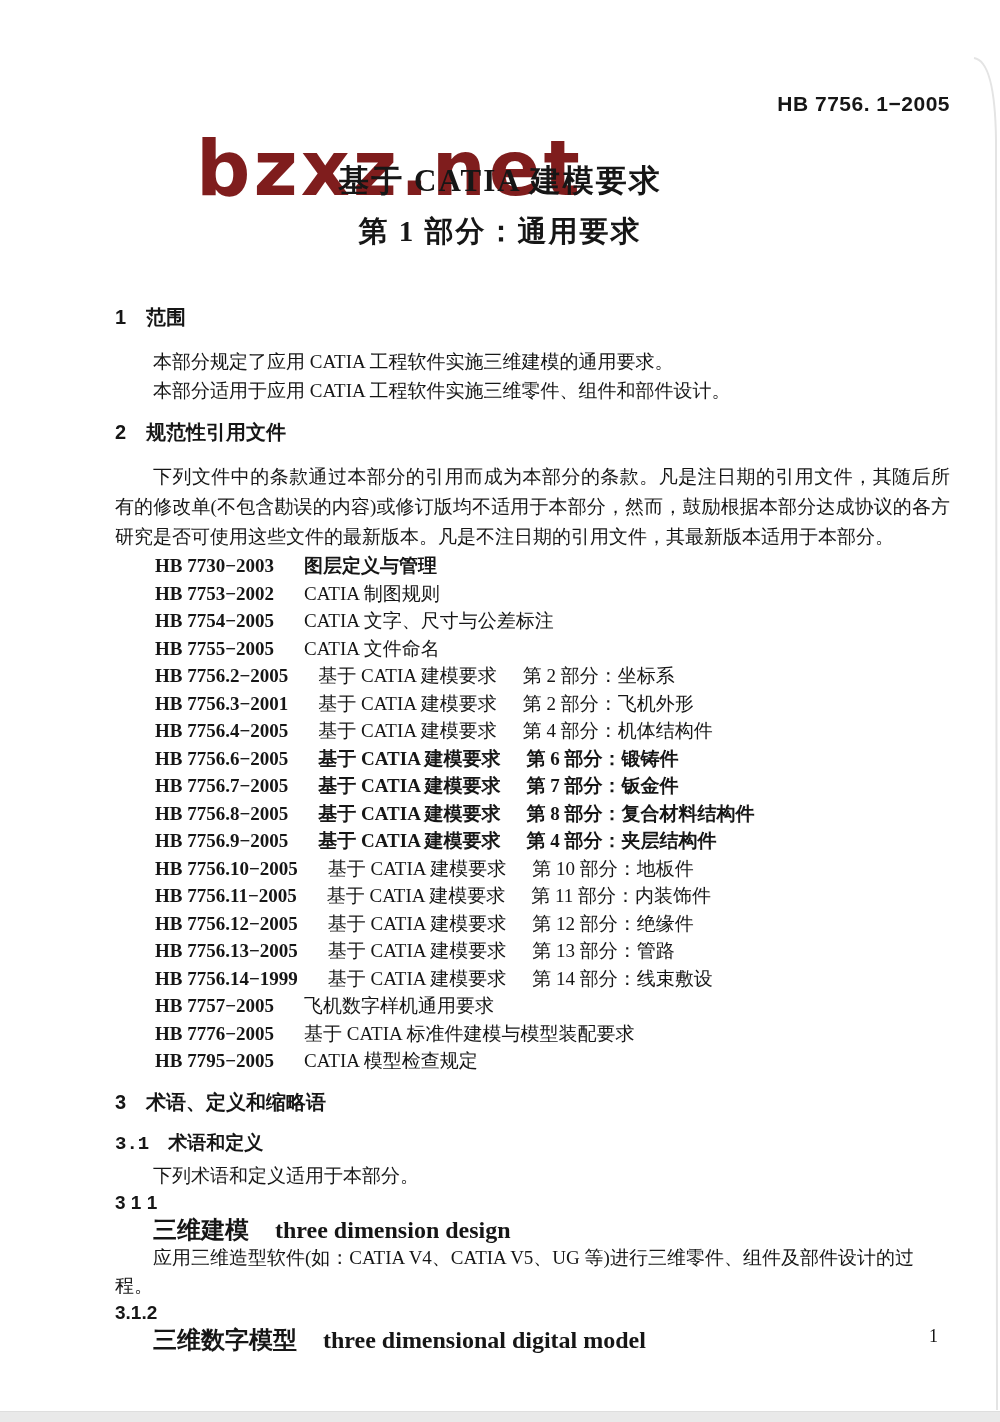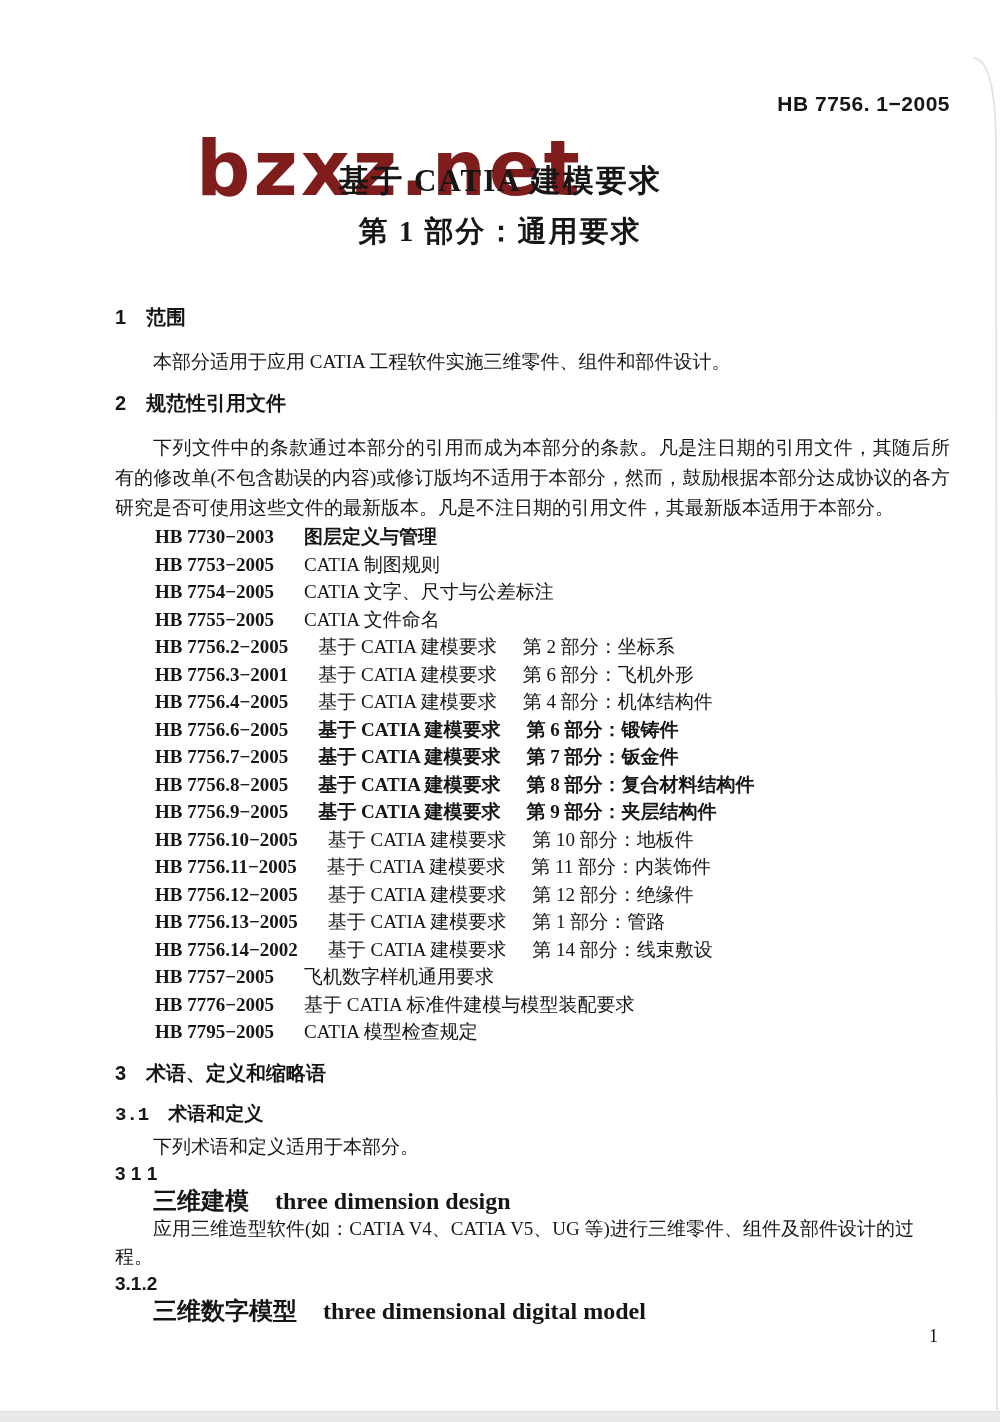--- a/index.html
+++ b/index.html
@@ -104,90 +104,91 @@
   <div class="watermark">bzxz.net</div>
 
   <div class="title-block">
     <div class="title-line1">基于 CATIA 建模要求</div>
     <div class="title-line2">第 1 部分：通用要求</div>
   </div>
 
   <div class="content">
 
     <div class="h-sec">1　范围</div>
+    <p class="body-p">本部分规定了应用 CATIA 工程软件实施三维建模的通用要求。</p>
     <p class="body-p">本部分适用于应用 CATIA 工程软件实施三维零件、组件和部件设计。</p>
 
     <div class="h-sec mt">2　规范性引用文件</div>
     <p class="intro-p">下列文件中的条款通过本部分的引用而成为本部分的条款。凡是注日期的引用文件，其随后所有的修改单(不包含勘误的内容)或修订版均不适用于本部分，然而，鼓励根据本部分达成协议的各方研究是否可使用这些文件的最新版本。凡是不注日期的引用文件，其最新版本适用于本部分。</p>
 
     <div class="ref-list">
 
         <div class="ref-row heavy">
           <span class="ref-designation">HB 7730−2003</span><span class="ref-title">图层定义与管理</span>
         </div>
 
         <div class="ref-row">
-          <span class="ref-designation">HB 7753−2005</span><span class="ref-title">CATIA 制图规则</span>
+          <span class="ref-designation">HB 7753−2002</span><span class="ref-title">CATIA 制图规则</span>
         </div>
 
         <div class="ref-row">
           <span class="ref-designation">HB 7754−2005</span><span class="ref-title">CATIA 文字、尺寸与公差标注</span>
         </div>
 
         <div class="ref-row">
           <span class="ref-designation">HB 7755−2005</span><span class="ref-title">CATIA 文件命名</span>
         </div>
 
         <div class="ref-row">
           <span class="ref-designation">HB 7756.2−2005</span><span class="ref-title">基于 CATIA 建模要求</span><span class="ref-part">第 2 部分：坐标系</span>
         </div>
 
         <div class="ref-row">
-          <span class="ref-designation">HB 7756.3−2001</span><span class="ref-title">基于 CATIA 建模要求</span><span class="ref-part">第 6 部分：飞机外形</span>
+          <span class="ref-designation">HB 7756.3−2001</span><span class="ref-title">基于 CATIA 建模要求</span><span class="ref-part">第 2 部分：飞机外形</span>
         </div>
 
         <div class="ref-row">
           <span class="ref-designation">HB 7756.4−2005</span><span class="ref-title">基于 CATIA 建模要求</span><span class="ref-part">第 4 部分：机体结构件</span>
         </div>
 
 
         <div class="ref-row heavy">
           <span class="ref-designation">HB 7756.6−2005</span><span class="ref-title">基于 CATIA 建模要求</span><span class="ref-part">第 6 部分：锻铸件</span>
         </div>
 
         <div class="ref-row heavy">
           <span class="ref-designation">HB 7756.7−2005</span><span class="ref-title">基于 CATIA 建模要求</span><span class="ref-part">第 7 部分：钣金件</span>
         </div>
 
         <div class="ref-row heavy">
           <span class="ref-designation">HB 7756.8−2005</span><span class="ref-title">基于 CATIA 建模要求</span><span class="ref-part">第 8 部分：复合材料结构件</span>
         </div>
 
         <div class="ref-row heavy">
-          <span class="ref-designation">HB 7756.9−2005</span><span class="ref-title">基于 CATIA 建模要求</span><span class="ref-part">第 9 部分：夹层结构件</span>
+          <span class="ref-designation">HB 7756.9−2005</span><span class="ref-title">基于 CATIA 建模要求</span><span class="ref-part">第 4 部分：夹层结构件</span>
         </div>
 
         <div class="ref-row">
           <span class="ref-designation">HB 7756.10−2005</span><span class="ref-title">基于 CATIA 建模要求</span><span class="ref-part">第 10 部分：地板件</span>
         </div>
 
         <div class="ref-row">
           <span class="ref-designation">HB 7756.11−2005</span><span class="ref-title">基于 CATIA 建模要求</span><span class="ref-part">第 11 部分：内装饰件</span>
         </div>
 
         <div class="ref-row">
           <span class="ref-designation">HB 7756.12−2005</span><span class="ref-title">基于 CATIA 建模要求</span><span class="ref-part">第 12 部分：绝缘件</span>
         </div>
 
         <div class="ref-row">
-          <span class="ref-designation">HB 7756.13−2005</span><span class="ref-title">基于 CATIA 建模要求</span><span class="ref-part">第 1 部分：管路</span>
-        </div>
-
-        <div class="ref-row">
-          <span class="ref-designation">HB 7756.14−2002</span><span class="ref-title">基于 CATIA 建模要求</span><span class="ref-part">第 14 部分：线束敷设</span>
+          <span class="ref-designation">HB 7756.13−2005</span><span class="ref-title">基于 CATIA 建模要求</span><span class="ref-part">第 13 部分：管路</span>
+        </div>
+
+        <div class="ref-row">
+          <span class="ref-designation">HB 7756.14−1999</span><span class="ref-title">基于 CATIA 建模要求</span><span class="ref-part">第 14 部分：线束敷设</span>
         </div>
 
         <div class="ref-row">
           <span class="ref-designation">HB 7757−2005</span><span class="ref-title">飞机数字样机通用要求</span>
         </div>
 
         <div class="ref-row">
           <span class="ref-designation">HB 7776−2005</span><span class="ref-title">基于 CATIA 标准件建模与模型装配要求</span>
         </div>
 

